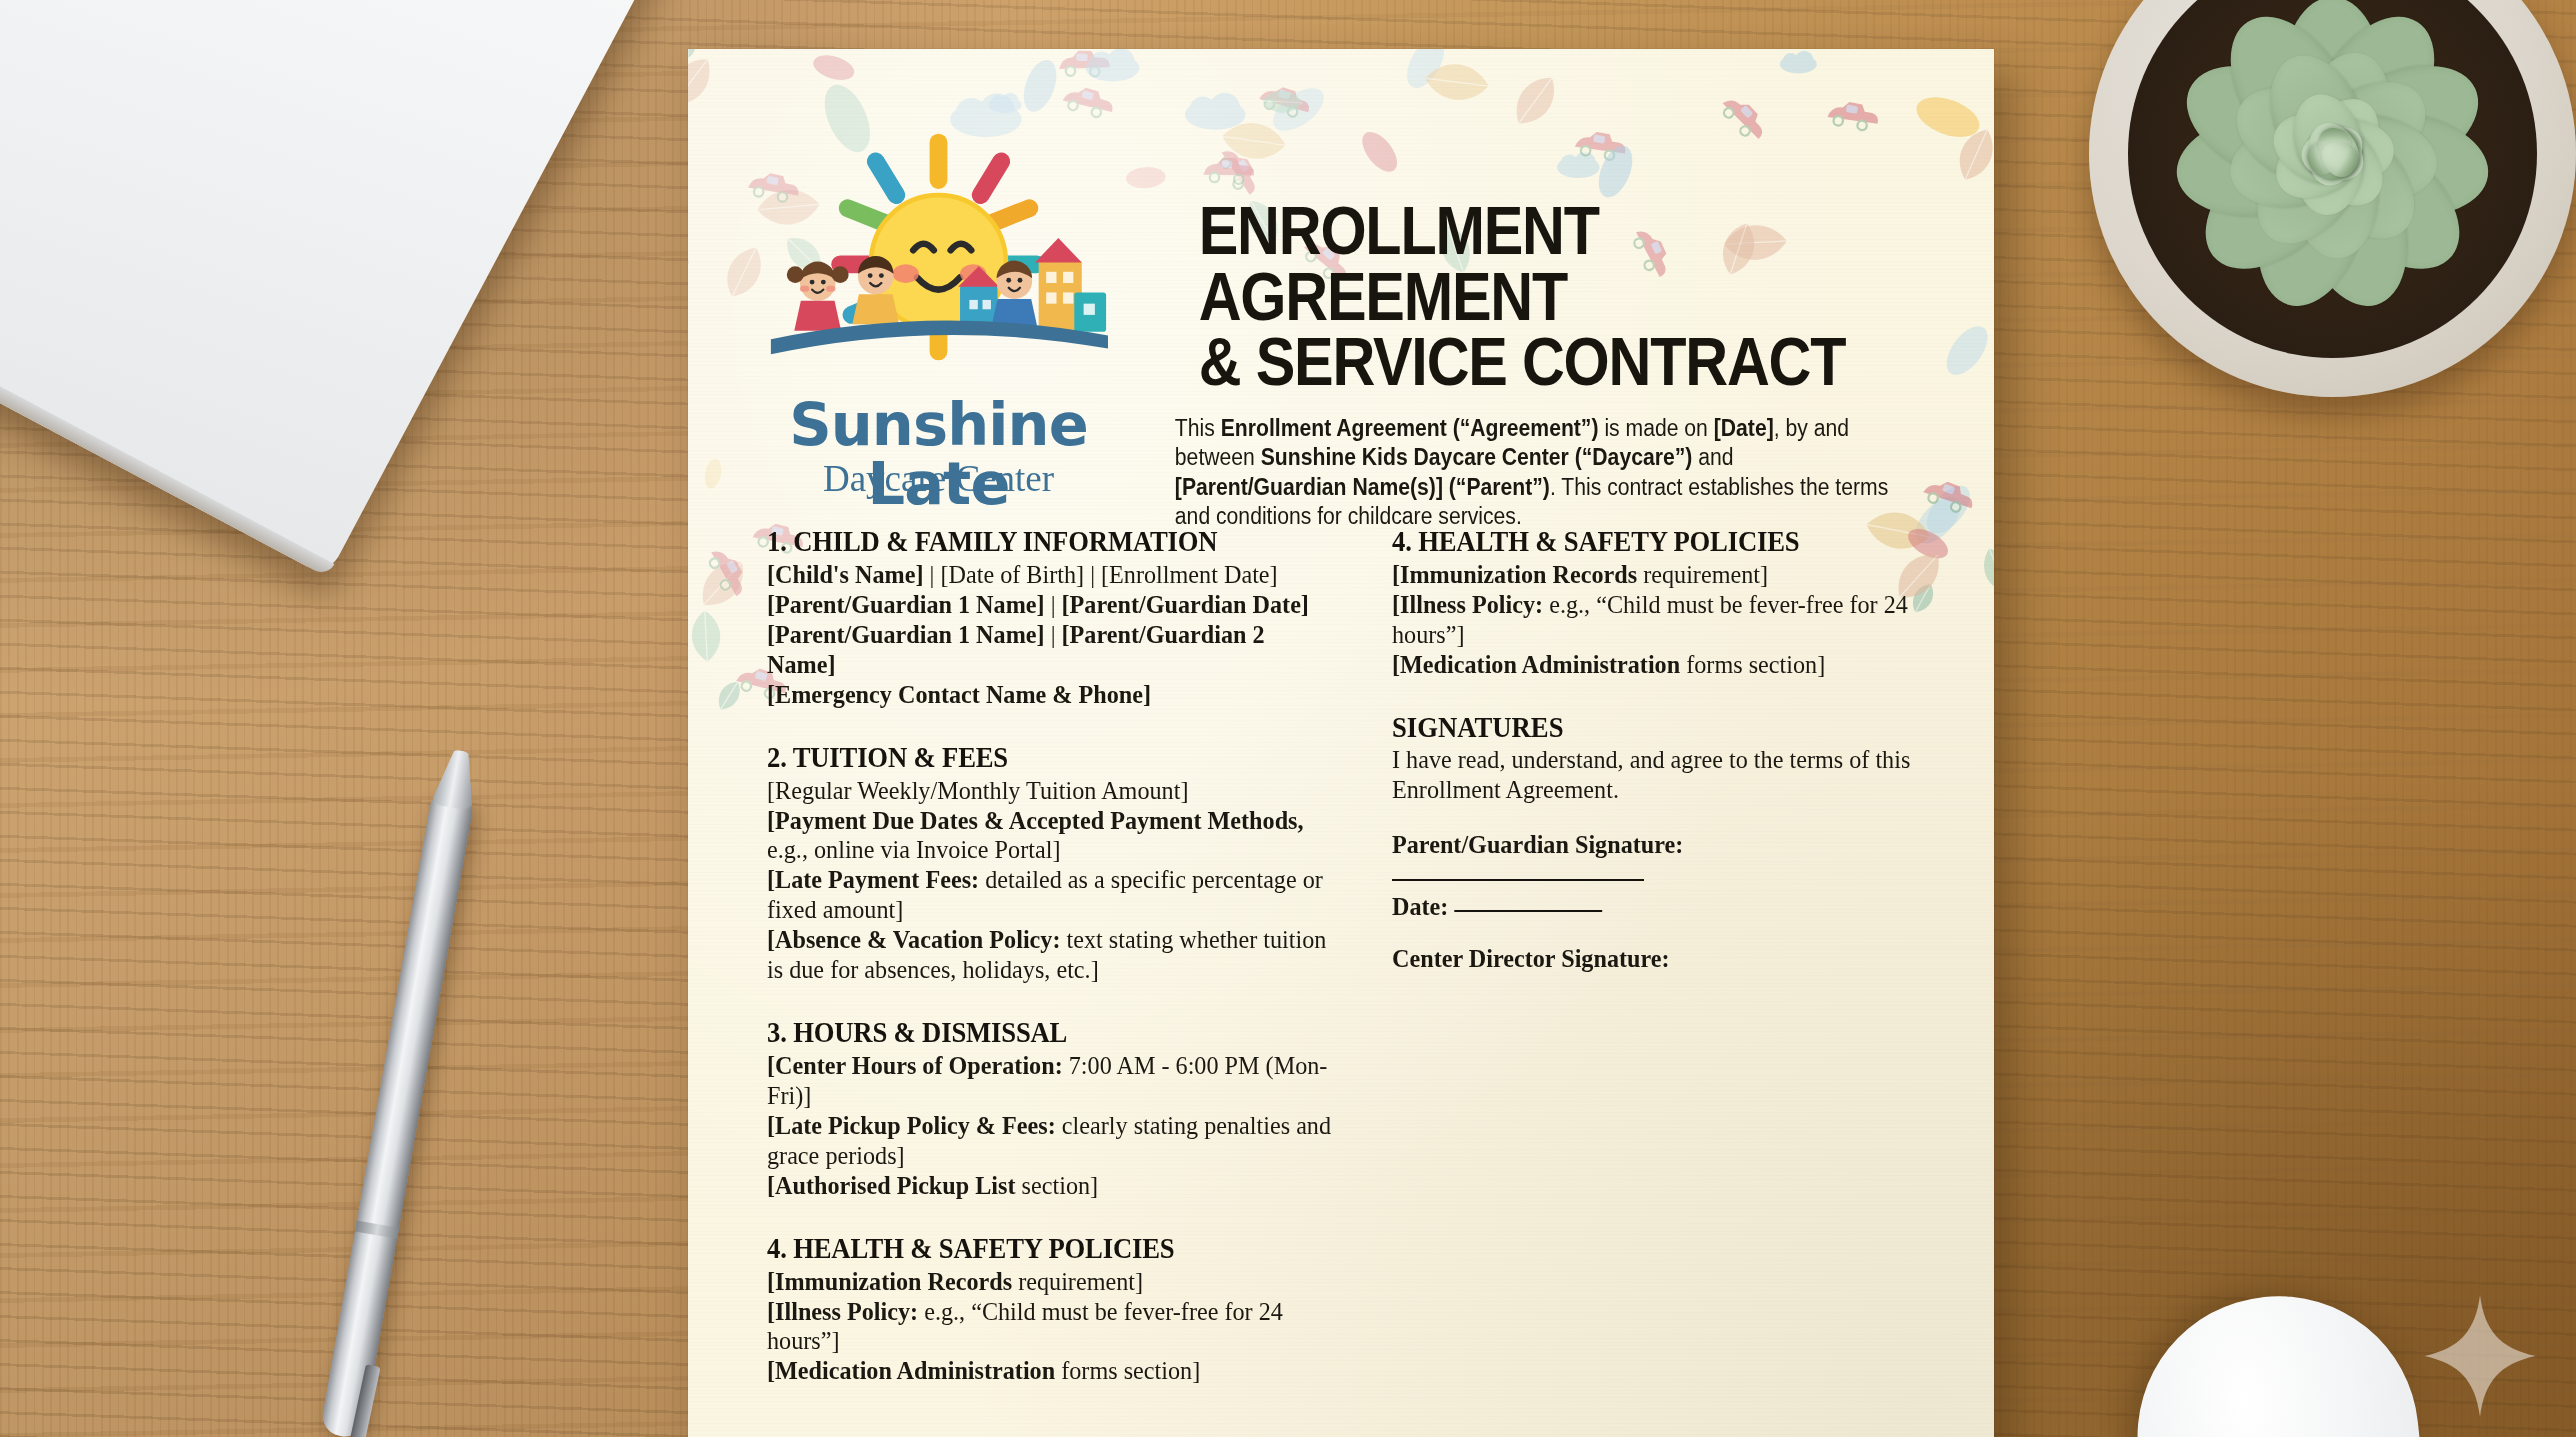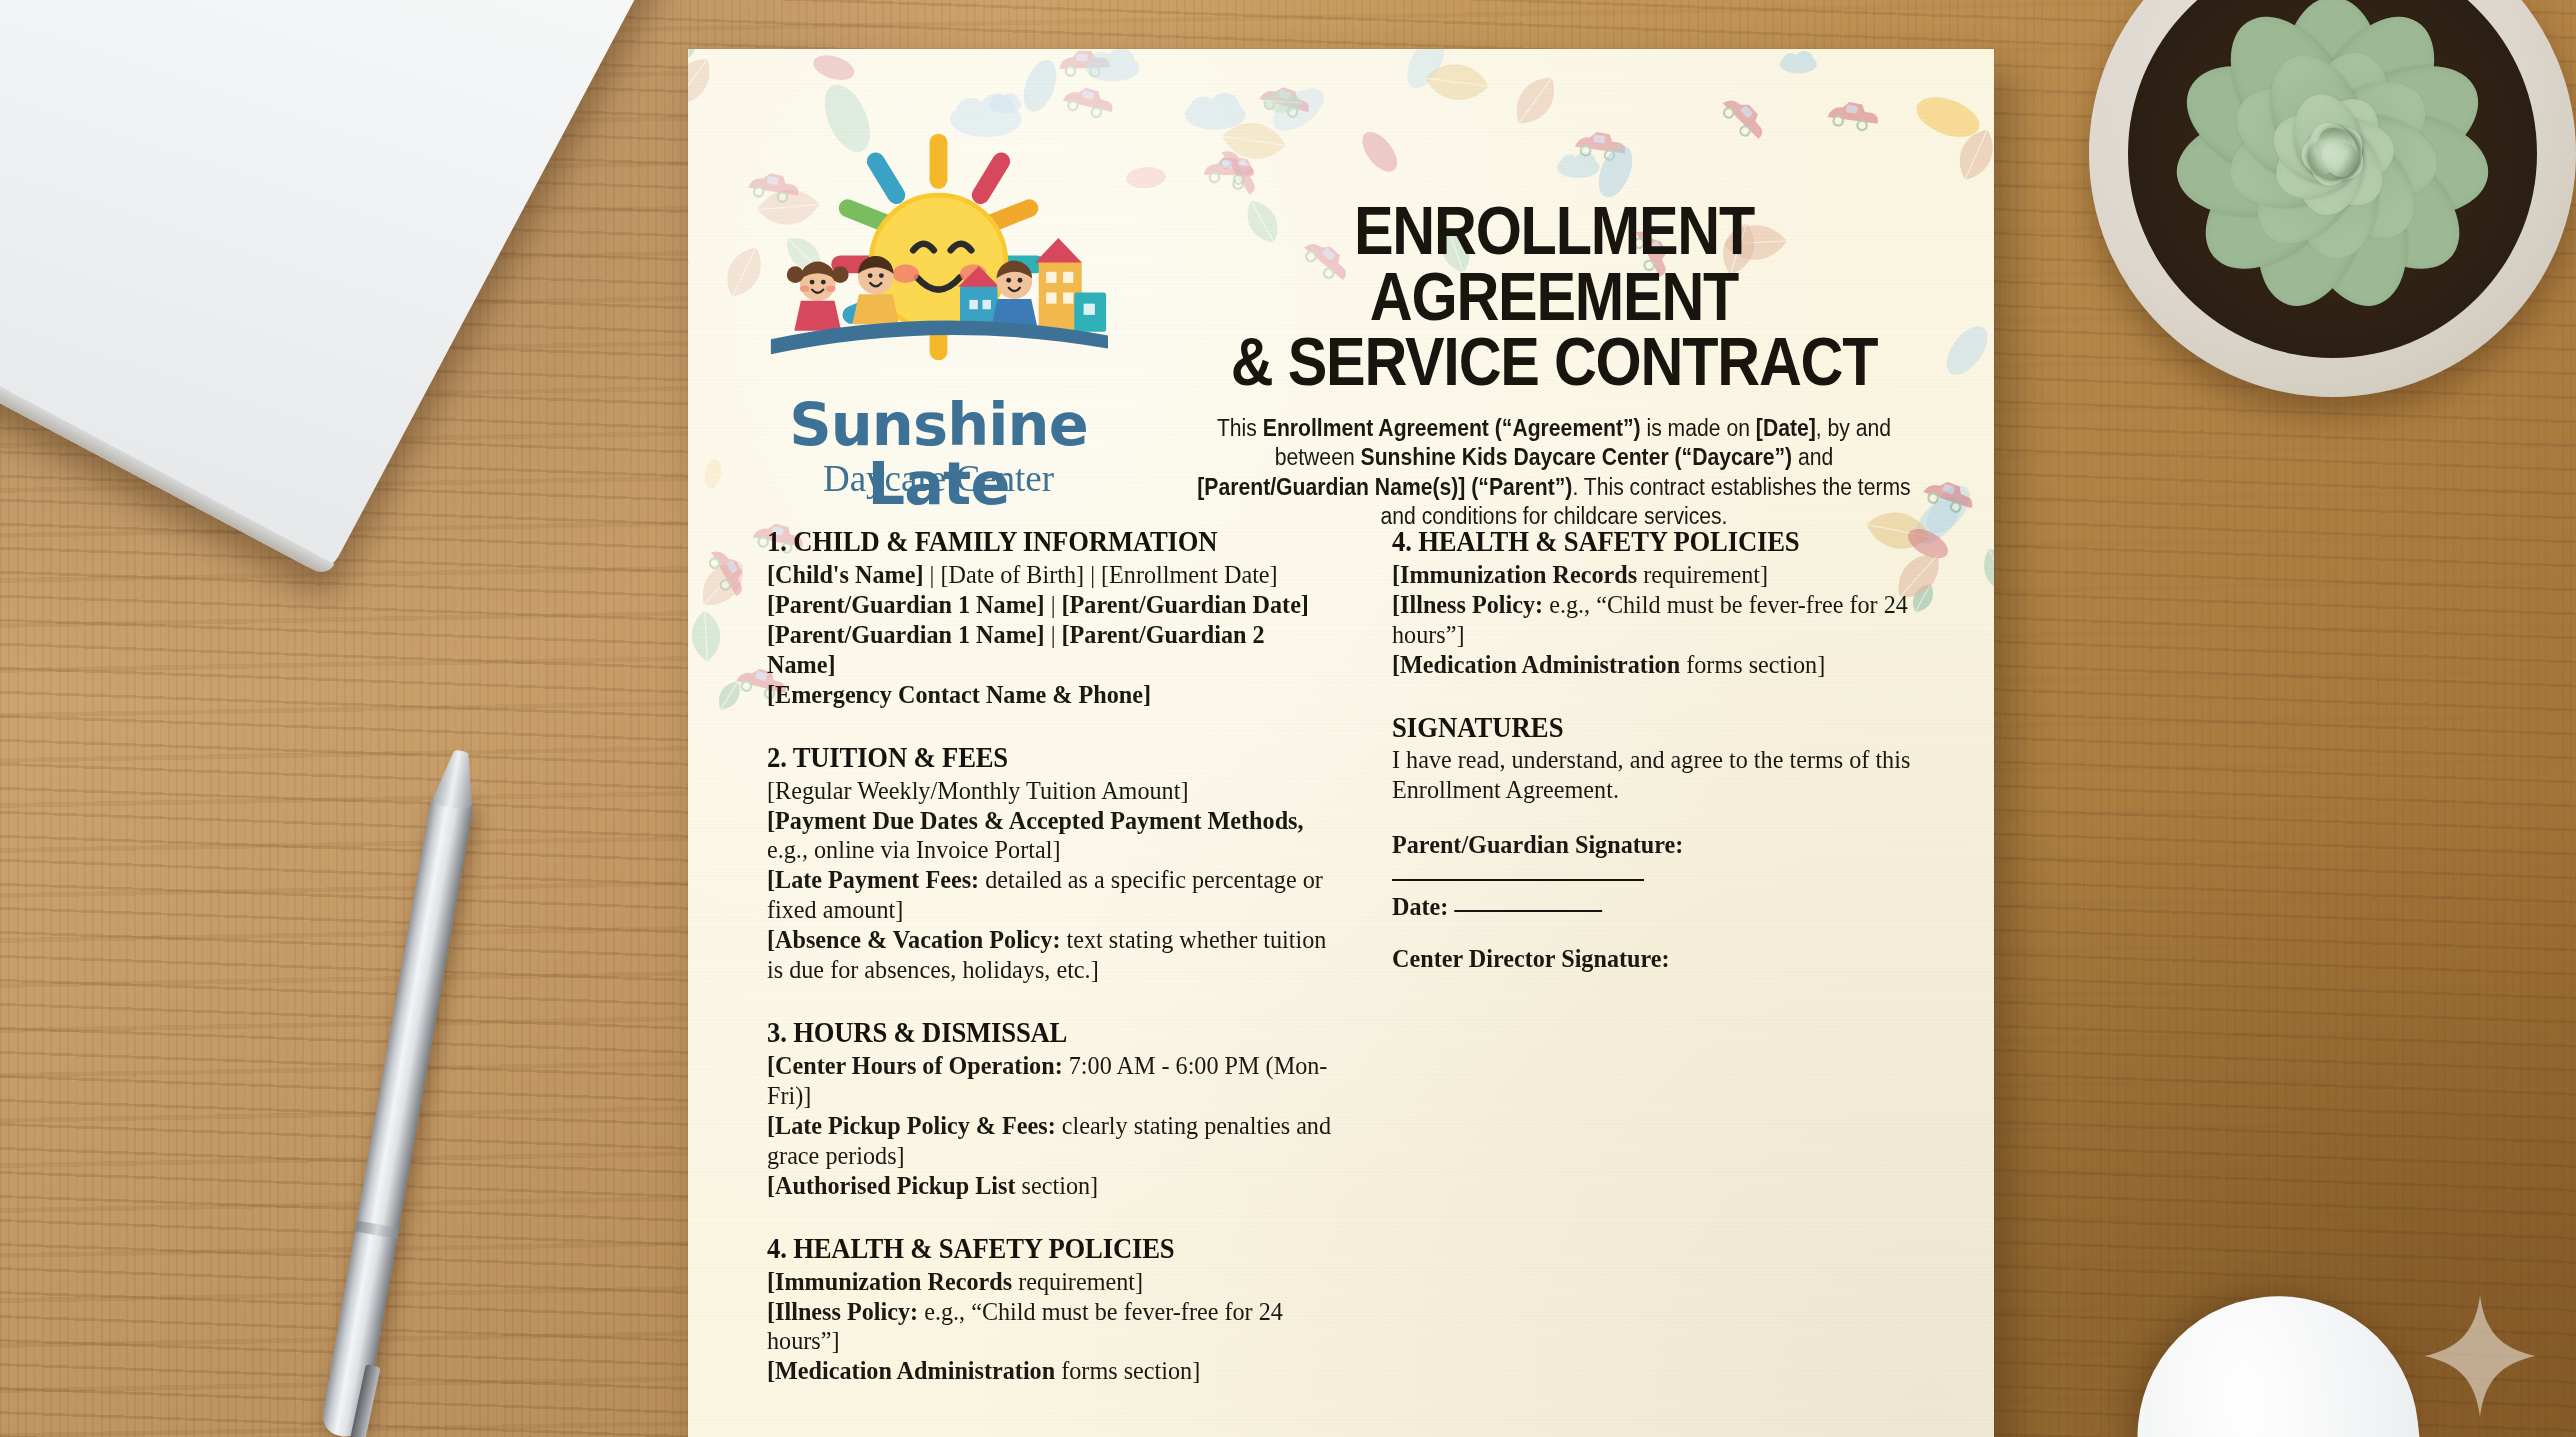--- a/index.html
+++ b/index.html
@@ -112,21 +112,21 @@
     font-size:59px; letter-spacing:-0.9px; line-height:1;
     font-family:"DejaVu Sans", sans-serif;
   }
   .logo-sub{
     position:absolute; left:49px; top:374px; width:403px;
     text-align:center; color:#3d7296; font-weight:400;
     font-size:37px; line-height:1;
     font-family:Liberation Serif, serif;
   }
 
-  .title-block{ position:absolute; left:468px; top:112px; width:796px; text-align:center; }
+  .title-block{ position:absolute; left:455px; top:112px; width:796px; }
   .doc-title{
     font-family:"Liberation Sans", sans-serif;
     font-weight:700; font-size:69px; line-height:0.95;
     letter-spacing:-1.4px; color:#18150f;
     transform:scaleX(0.86); transform-origin:center;
   }
   .intro{
     margin-top:19px; font-size:23px; line-height:1.28; color:#1b1812;
     transform:scaleX(0.92); transform-origin:center;
   }

